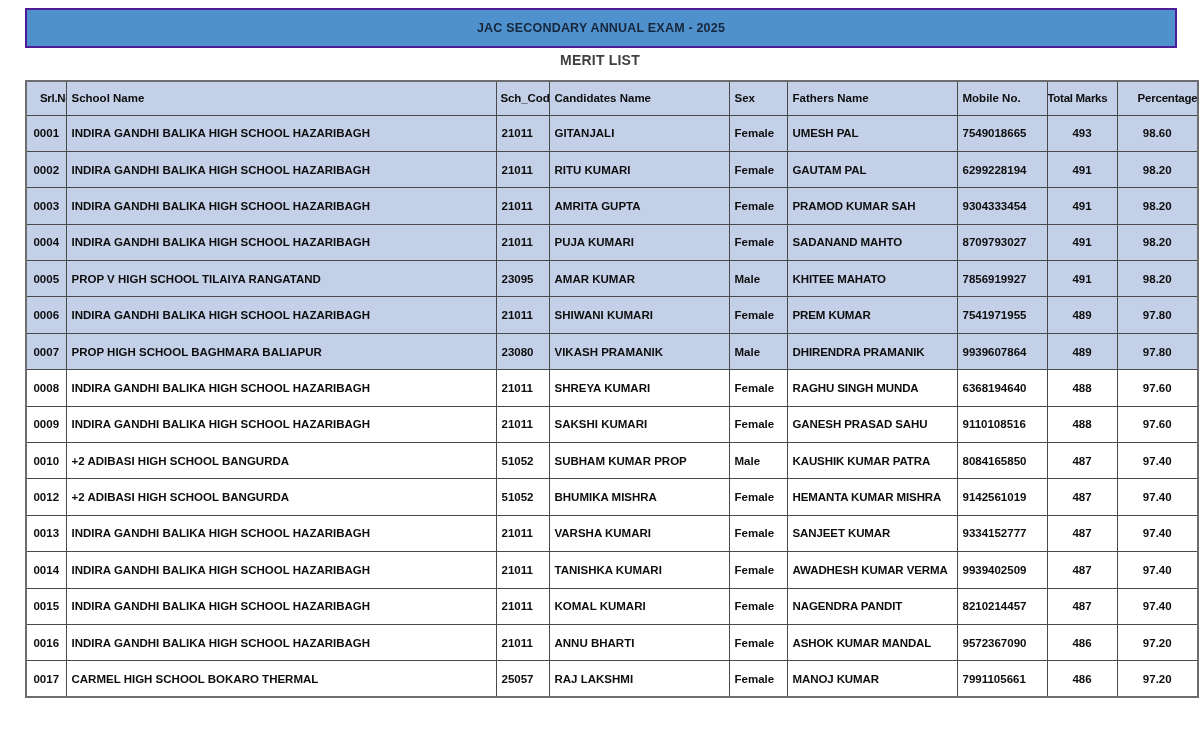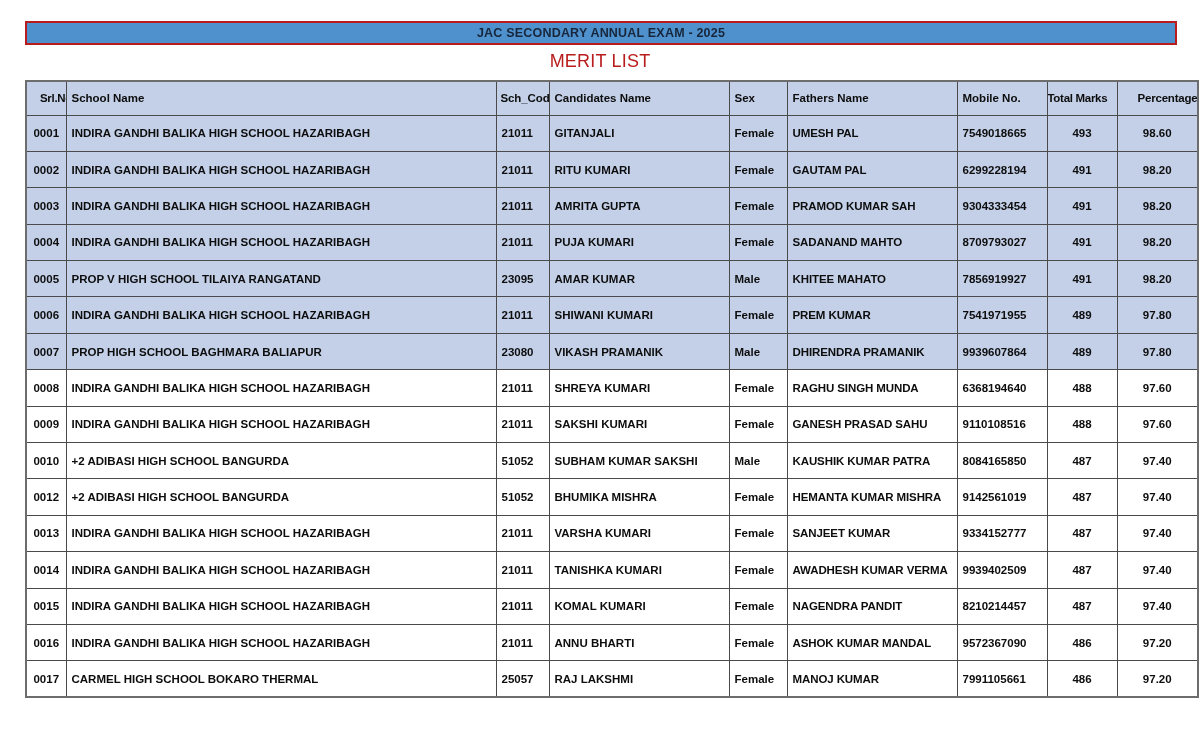--- a/index.html
+++ b/index.html
@@ -13,47 +13,46 @@
   #page {
     position: relative;
     width: 1200px; height: 738px;
     background: #ffffff;
   }
 
   
   #title-banner {
     position: absolute;
     left: 25px; top: 8px;
-    width: 1152px; height: 24px;
+    width: 1152px; height: 40px;
     background: #4F91CD;
-    border: 2px solid #b91c1c;
+    border: 2px solid #4c1d95;
     display: flex;
     align-items: center;
     justify-content: center;
-    margin-top: 13px;
   }
   #title-banner .title-text {
     font-size: 12.5px;
     font-weight: bold;
     letter-spacing: 0.2px;
     color: #17263b;
     white-space: nowrap;
   }
 
   
   #merit-subtitle {
     position: absolute;
     left: 0; top: 51px;
     width: 1200px;
     text-align: center;
   }
   #merit-subtitle .sub-text {
-    font-size: 18px;
-    font-weight: normal;
-    color: #b91c1c;
+    font-size: 14px;
+    font-weight: bold;
+    color: #404040;
     letter-spacing: 0.2px;
   }
 
   
   #merit-table-wrap {
     position: absolute;
     left: 25px; top: 80px;
     width: 1152px;
   }
   table.merit {
@@ -243,21 +242,21 @@
             <td class="cell-sex">Female</td>
             <td class="cell-fath">GANESH PRASAD SAHU</td>
             <td class="cell-mob">9110108516</td>
             <td class="cell-marks">488</td>
             <td class="cell-pct">97.60</td>
           </tr>
           <tr class="row-white">
             <td class="cell-srl">0010</td>
             <td class="cell-sch">+2 ADIBASI HIGH SCHOOL BANGURDA</td>
             <td class="cell-code">51052</td>
-            <td class="cell-cand">SUBHAM KUMAR SAKSHI</td>
+            <td class="cell-cand">SUBHAM KUMAR PROP</td>
             <td class="cell-sex">Male</td>
             <td class="cell-fath">KAUSHIK KUMAR PATRA</td>
             <td class="cell-mob">8084165850</td>
             <td class="cell-marks">487</td>
             <td class="cell-pct">97.40</td>
           </tr>
           <tr class="row-white">
             <td class="cell-srl">0012</td>
             <td class="cell-sch">+2 ADIBASI HIGH SCHOOL BANGURDA</td>
             <td class="cell-code">51052</td>

